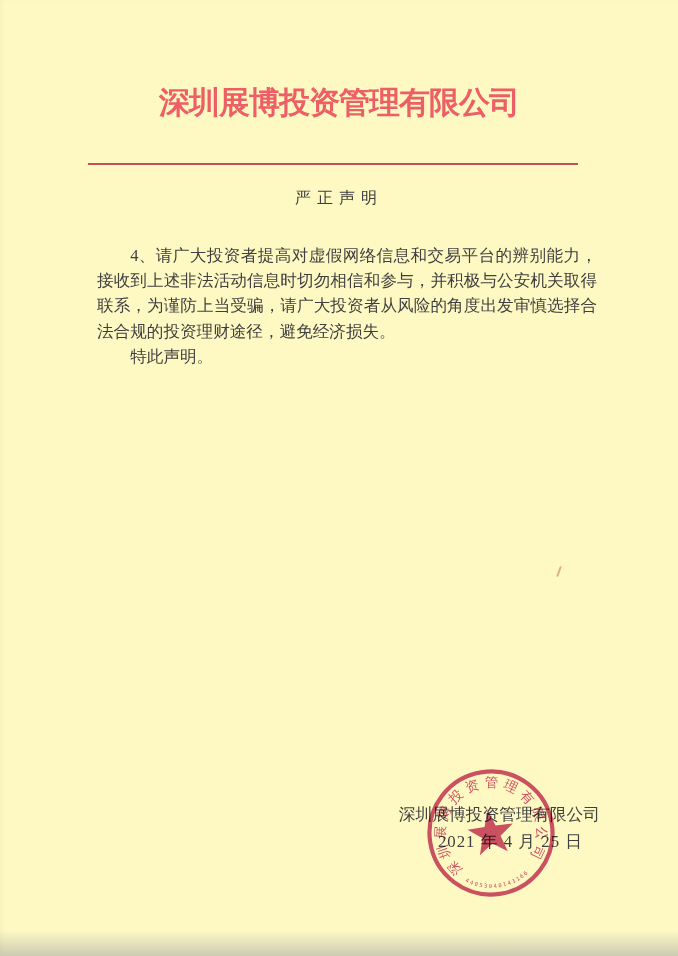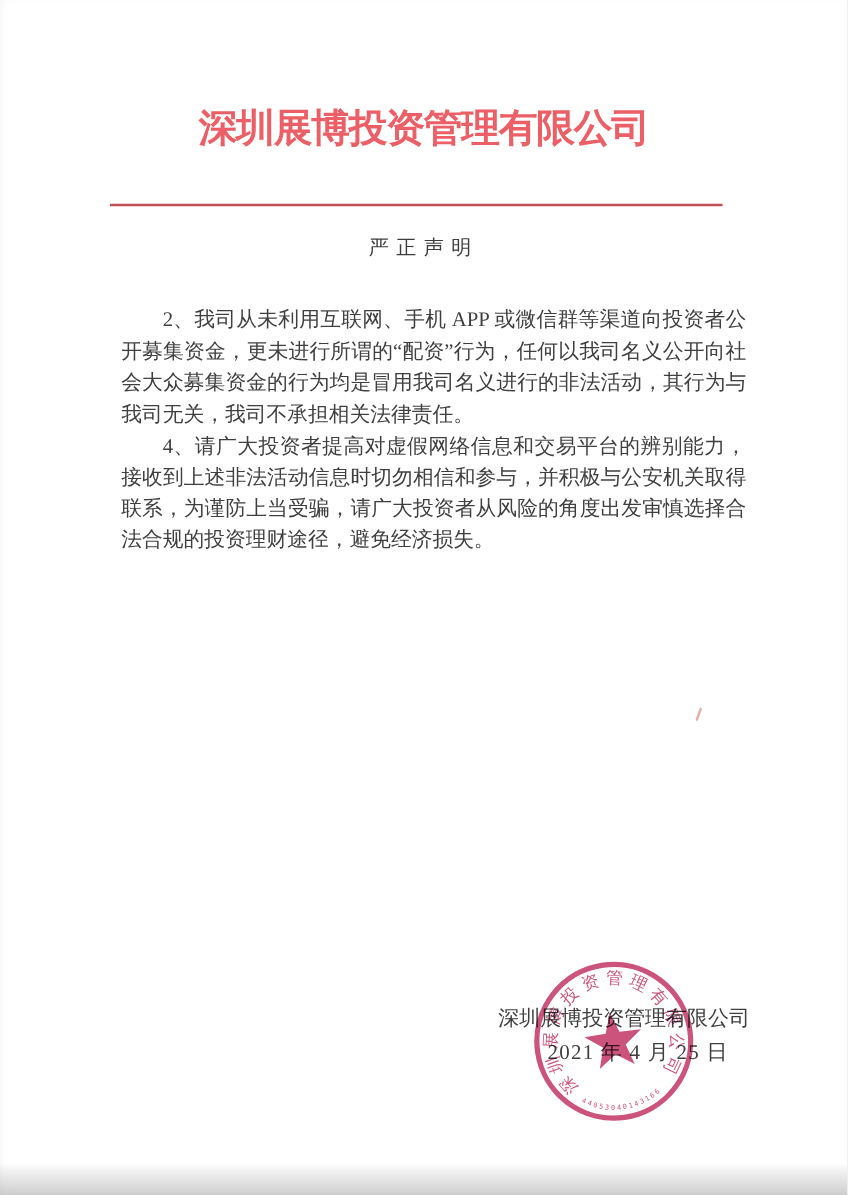--- a/index.html
+++ b/index.html
@@ -1,17 +1,17 @@
 <!DOCTYPE html>
 <html><head>
 <meta charset="utf-8">
 <style>
   html,body{margin:0;padding:0;background:#e8e8e8;}
   .page{
-    position:relative;width:678px;height:956px;background:#ffffff;overflow:hidden;
+    position:relative;width:678px;height:956px;background:#fef9c3;overflow:hidden;
     font-family:"Liberation Serif","DejaVu Serif",serif;
     box-shadow:inset 4px 0 10px -6px rgba(0,0,0,.08);
   }
   .letterhead{
     position:absolute;top:82px;left:0;width:100%;text-align:center;
     font-size:31px;font-weight:bold;color:#ec5f66;letter-spacing:-1px;white-space:nowrap;
   }
   .divider{position:absolute;top:163px;left:88px;width:490px;height:2px;background:#c25058;}
   .heading{
     position:absolute;top:188px;left:0;width:100%;text-align:center;
@@ -48,22 +48,22 @@
 
 <div class="page">
 
   <div class="letterhead">深圳展博投资管理有限公司</div>
 
   <div class="divider"></div>
 
   <h1 class="heading">严正声明</h1>
 
   <div class="body-text">
-    <p>2、我司从未利用互联网、手机 APP 或微信群等渠道向投资者公开募集资金，更未进行所谓的“配资”行为，任何以我司名义公开向社会大众募集资金的行为均是冒用我司名义进行的非法活动，其行为与我司无关，我司不承担相关法律责任。</p>
     <p>4、请广大投资者提高对虚假网络信息和交易平台的辨别能力，接收到上述非法活动信息时切勿相信和参与，并积极与公安机关取得联系，为谨防上当受骗，请广大投资者从风险的角度出发审慎选择合法合规的投资理财途径，避免经济损失。</p>
+    <p class="closing">特此声明。</p>
   </div>
 
   <div class="signature">
     <div>深圳展博投资管理有限公司</div>
     <div class="date-line">2021 年 4 月 25 日</div>
   </div>
 
   <div class="scan-artifact"></div>
 
   <svg class="seal" viewBox="0 0 130 130" xmlns="http://www.w3.org/2000/svg">

